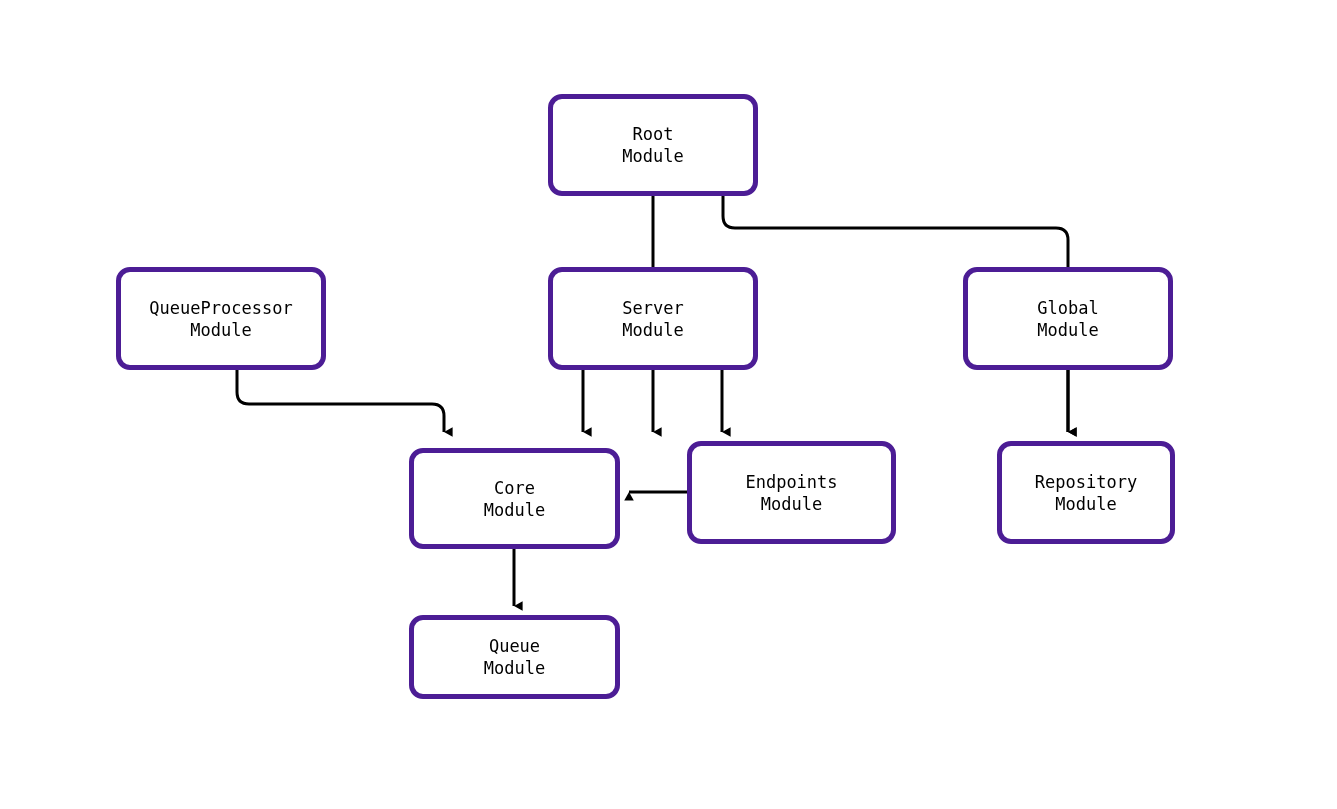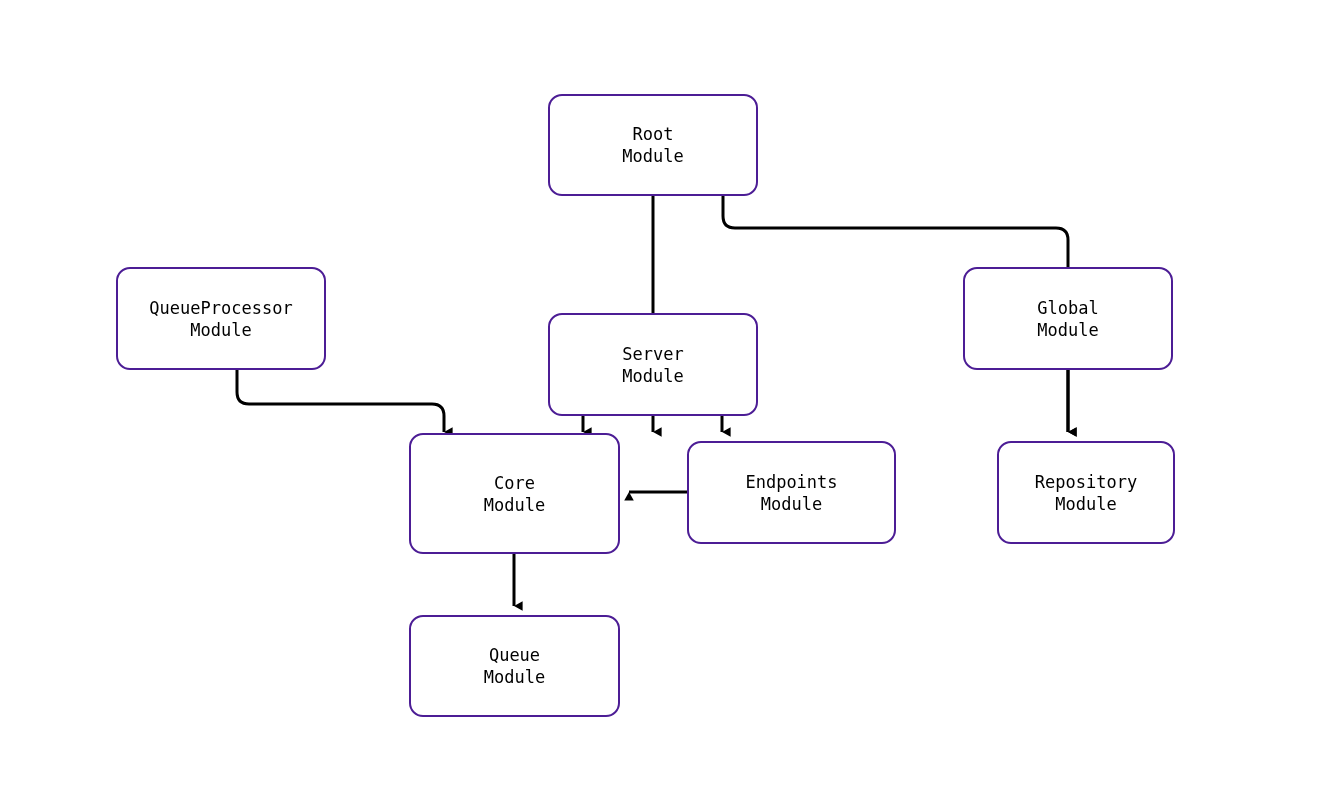--- a/index.html
+++ b/index.html
@@ -24,21 +24,21 @@
     position: absolute;
     left: 0;
     top: 0;
     width: 1337px;
     height: 809px;
   }
   .node {
     position: absolute;
     box-sizing: border-box;
     background: #ffffff;
-    border: 2px solid #4c1d95;
+    border: 5px solid #4c1d95;
     border-radius: 14px;
     display: flex;
     flex-direction: column;
     align-items: center;
     justify-content: center;
     z-index: 2;
   }
   .node-label-line {
     font-family: "DejaVu Sans Mono", "Liberation Mono", monospace;
     font-size: 17px;
@@ -87,43 +87,43 @@
   <div class="node" style="left:548px; top:94px; width:210px; height:102px;">
     <div class="node-label-line">Root</div>
     <div class="node-label-line">Module</div>
   </div>
 
   <div class="node" style="left:116px; top:267px; width:210px; height:103px;">
     <div class="node-label-line">QueueProcessor</div>
     <div class="node-label-line">Module</div>
   </div>
 
-  <div class="node" style="left:548px; top:267px; width:210px; height:103px;margin-top:46px;">
+  <div class="node" style="left:548px; top:267px; width:210px; height:103px;">
     <div class="node-label-line">Server</div>
     <div class="node-label-line">Module</div>
   </div>
 
   <div class="node" style="left:963px; top:267px; width:210px; height:103px;align-items:center;">
     <div class="node-label-line">Global</div>
     <div class="node-label-line">Module</div>
   </div>
 
-  <div class="node" style="left:409px; top:433px; width:211px; height:121px;">
+  <div class="node" style="left:409px; top:448px; width:211px; height:101px;">
     <div class="node-label-line">Core</div>
     <div class="node-label-line">Module</div>
   </div>
 
   <div class="node" style="left:687px; top:441px; width:209px; height:103px;">
     <div class="node-label-line">Endpoints</div>
     <div class="node-label-line">Module</div>
   </div>
 
   <div class="node" style="left:997px; top:441px; width:178px; height:103px;">
     <div class="node-label-line">Repository</div>
     <div class="node-label-line">Module</div>
   </div>
 
-  <div class="node" style="left:409px; top:615px; width:211px; height:102px;">
+  <div class="node" style="left:409px; top:615px; width:211px; height:84px;">
     <div class="node-label-line">Queue</div>
     <div class="node-label-line">Module</div>
   </div>
 
 </div>
 
 </body></html>

